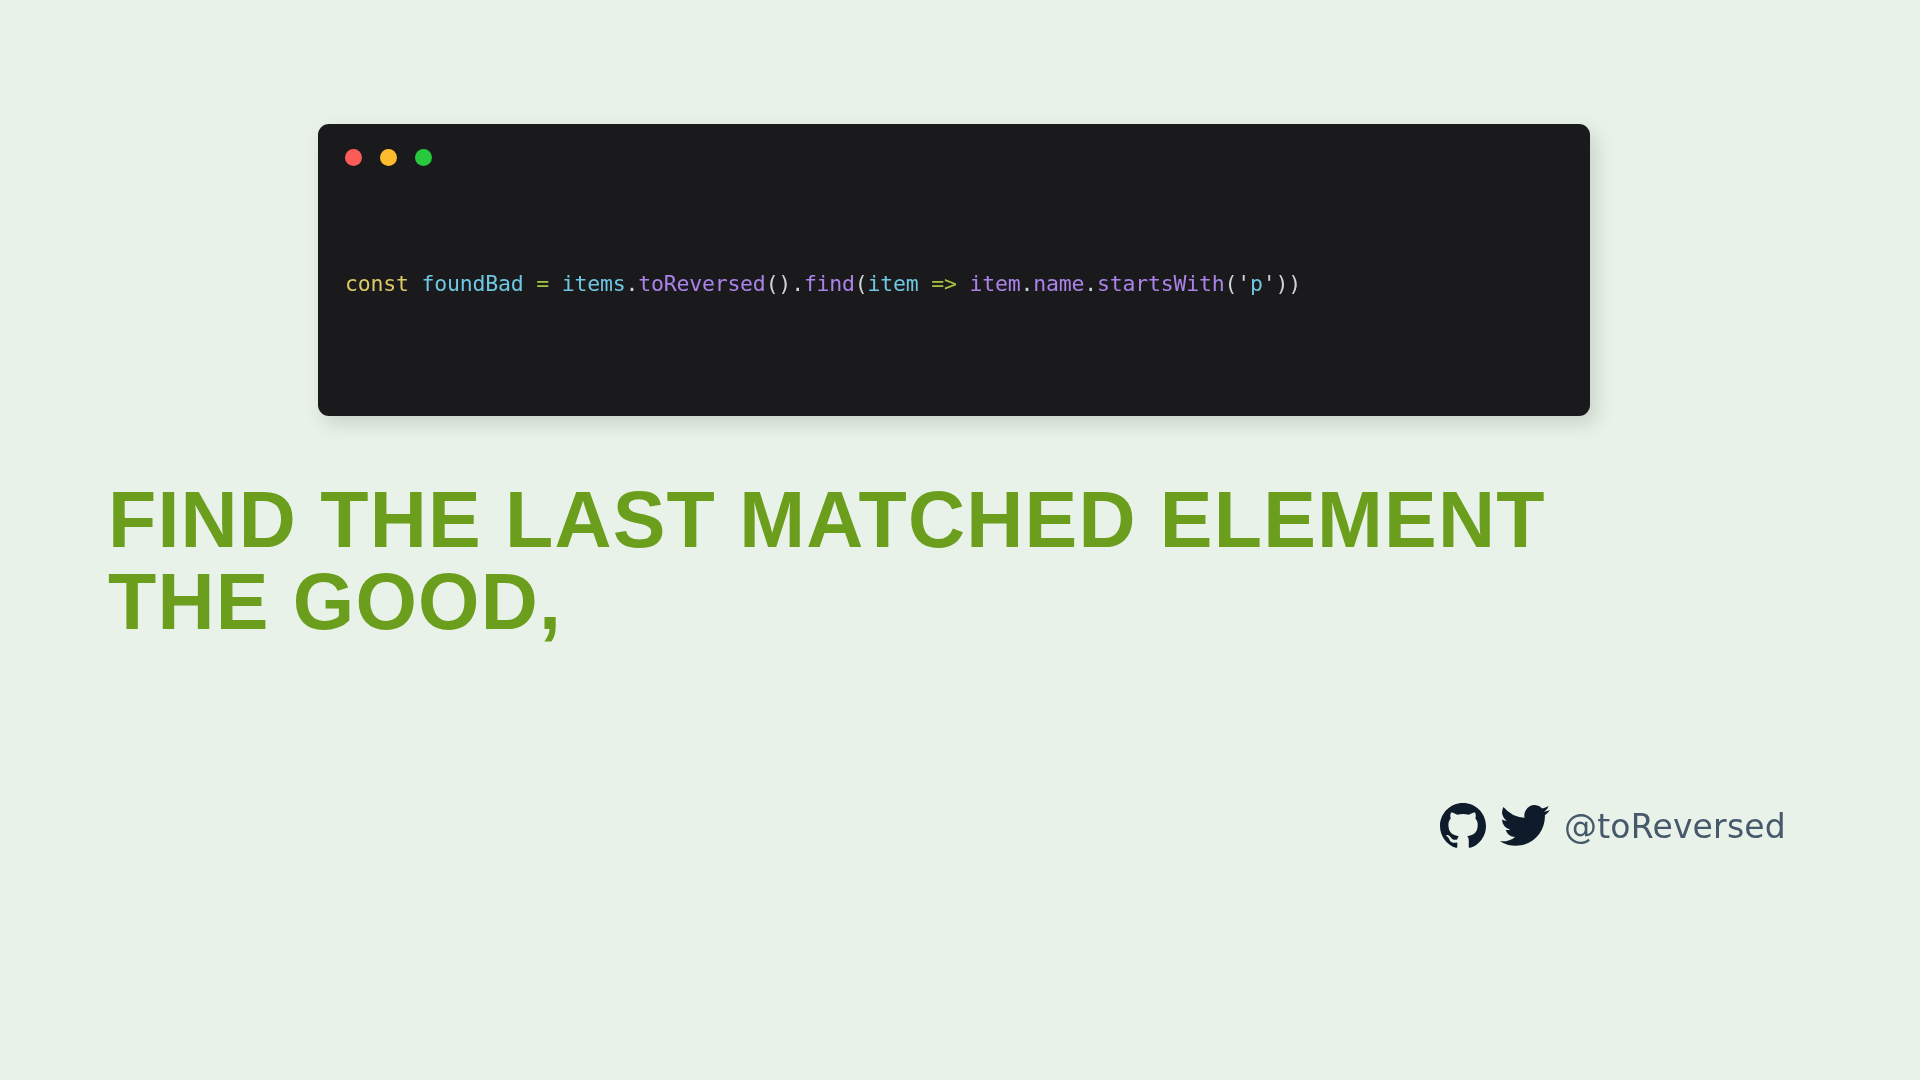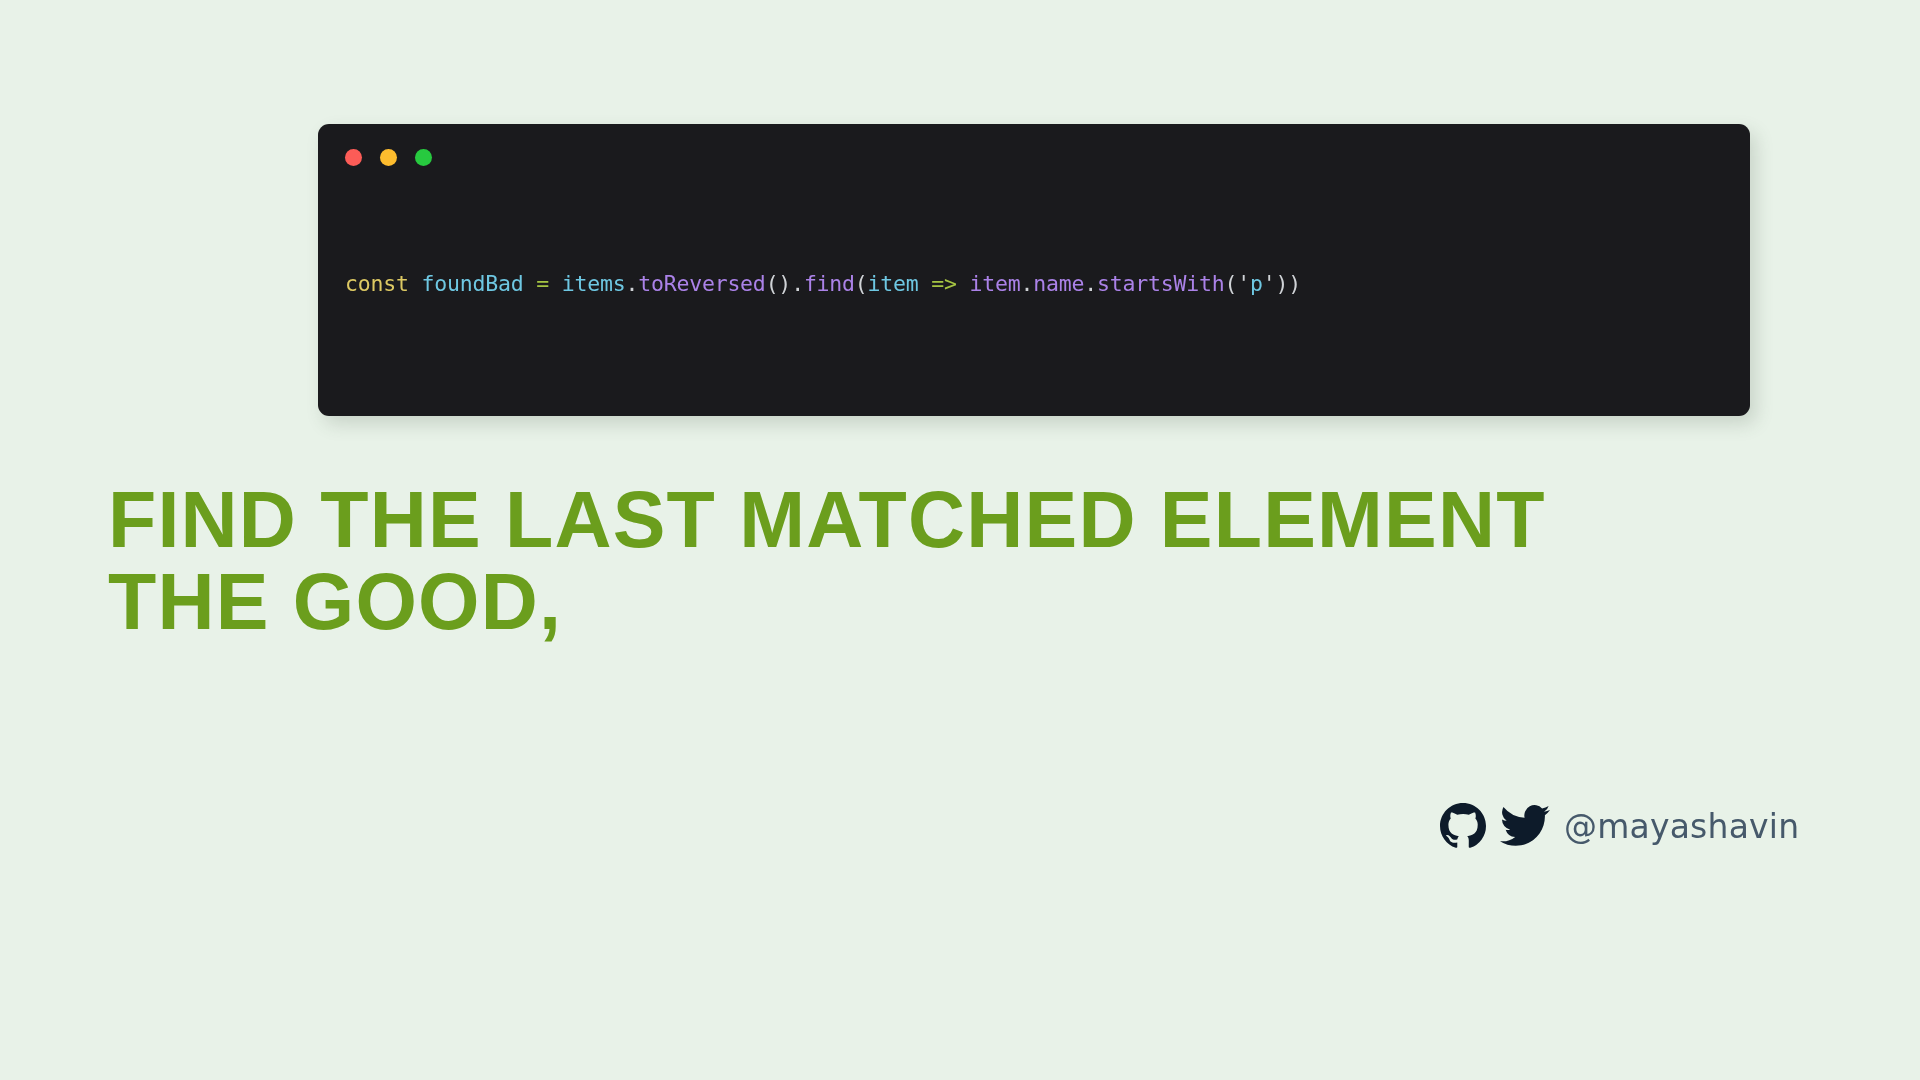--- a/index.html
+++ b/index.html
@@ -13,21 +13,21 @@
     font-family: "Liberation Sans", sans-serif;
     overflow: hidden;
     position: relative;
   }
 
   
   #code-window {
     position: absolute;
     left: 318px;
     top: 124px;
-    width: 1432px;
+    width: 1272px;
     height: 292px;
     background: #1a1a1d;
     border-radius: 11px;
     box-sizing: border-box;
     box-shadow: 6px 8px 18px rgba(60, 80, 60, 0.18);
     overflow: hidden;
   }
   #traffic-lights {
     position: absolute;
     left: 27px;
@@ -139,14 +139,14 @@
   </span>
   <span>
     <svg width="50" height="46" viewBox="0 0 24 20" fill="#0d1b2a" aria-hidden="true">
       <path d="M24 2.37a9.83 9.83 0 0 1-2.83.78A4.93 4.93 0 0 0 23.34.37a9.86 9.86 0 0 1-3.13
       1.2A4.92 4.92 0 0 0 11.8 6.03 13.96 13.96 0 0 1 1.67.9a4.92 4.92 0 0 0 1.52 6.57A4.9 4.9 0 0
       1 .96 6.86v.06a4.92 4.92 0 0 0 3.95 4.83 4.95 4.95 0 0 1-2.22.08 4.93 4.93 0 0 0 4.6 3.42A9.88
       9.88 0 0 1 0 17.29a13.94 13.94 0 0 0 7.55 2.21c9.06 0 14.01-7.5 14.01-14.01 0-.21 0-.43-.02-.64A10
       10 0 0 0 24 2.37z"></path>
     </svg>
   </span>
-  <span id="handle" style="color: rgb(70, 89, 107);">@mayashavin</span>
+  <span id="handle" style="color: rgb(70, 89, 107);">@toReversed</span>
 </div>
 
 </body></html>

